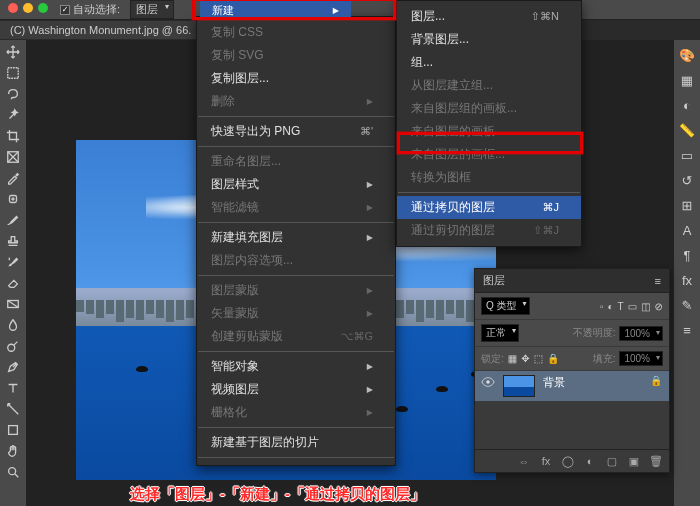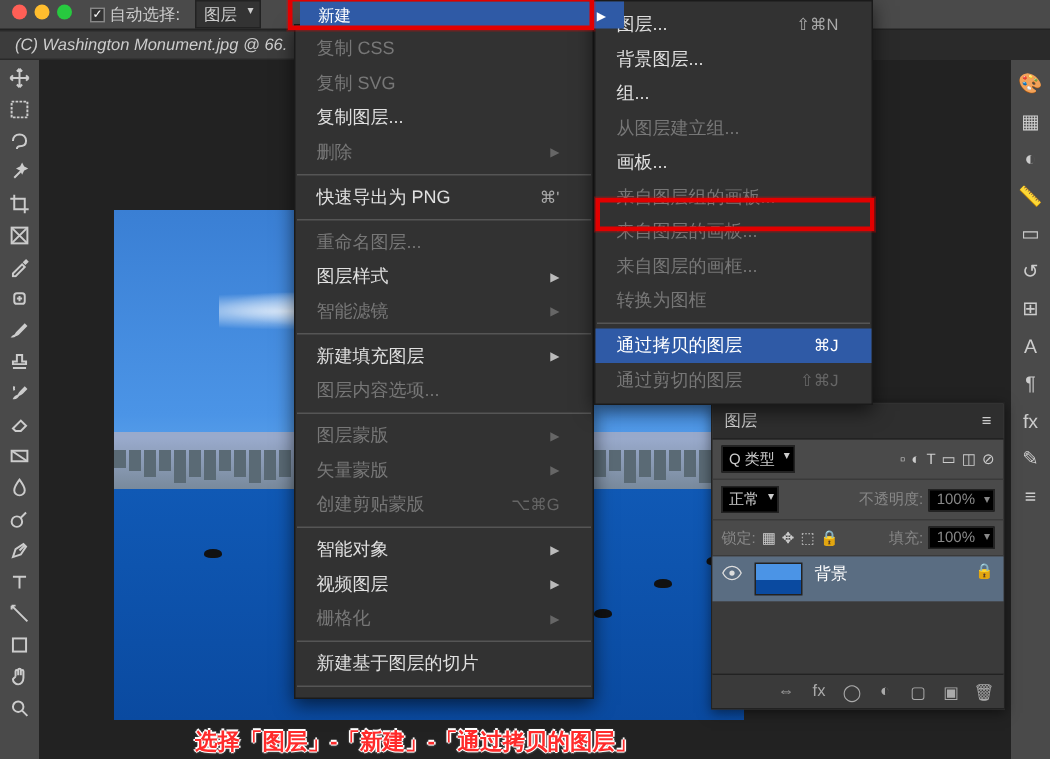--- a/index.html
+++ b/index.html
@@ -7,21 +7,21 @@
   .mac-buttons { position:absolute; top:3px; left:8px; display:flex; gap:5px; z-index:5;}
   .mac-b { width:10px; height:10px; border-radius:50%; }
   .mb-r{background:#ff5f56;} .mb-y{background:#ffbd2e;} .mb-g{background:#27c93f;}
   .topbar { position:absolute; top:0; left:0; right:0; height:20px; background:#4a4a4a; border-bottom:1px solid #222; display:flex; align-items:center; padding-left:60px; gap:10px;}
   .chk-label{display:flex;align-items:center;gap:3px;}
   .chk{width:10px;height:10px;border:1px solid #888;background:#333;}
   .chk.on::after{content:"✓";font-size:8px;color:#fff;display:block;text-align:center;line-height:8px;}
   .sel{background:#333;border:1px solid #222;padding:1px 15px 1px 5px;position:relative;}
   .sel::after{content:"▾";position:absolute;right:4px;top:1px;font-size:8px;}
   .tooltab{position:absolute;top:20px;left:0;right:0;height:20px;background:#2a2a2a;display:flex;align-items:center;}
-  .tab{background:#3c3c3c;padding:3px 10px;color:#ccc;font-size:11px;font-style:italic;}
+  .tab{background:#3c3c3c;padding:3px 10px;color:#ccc;font-size:11px;}
   .left-tools{position:absolute;top:40px;left:0;width:26px;bottom:0;background:#4a4a4a;display:flex;flex-direction:column;gap:1px;padding-top:2px;z-index:2;}
   .tool{width:24px;height:20px;display:flex;align-items:center;justify-content:center;color:#ccc;font-size:12px;margin:0 auto;}
   .tool svg{width:14px;height:14px;stroke:#ccc;fill:none;stroke-width:1.5;}
   .right-tools{position:absolute;top:40px;right:0;width:26px;bottom:0;background:#4a4a4a;display:flex;flex-direction:column;gap:3px;padding-top:4px;z-index:2;}
   .rtool{width:24px;height:22px;display:flex;align-items:center;justify-content:center;color:#ccc;font-size:13px;margin:0 auto;}
   .canvas{position:absolute;top:40px;left:26px;right:26px;bottom:0;background:#222;}
   .photo{position:absolute;top:100px;left:50px;width:420px;height:340px;overflow:hidden;}
   .sky{position:absolute;inset:0;background:linear-gradient(#3a7fd4 0%,#4b94e6 40%,#6cb1f0 60%);}
   .cloud{position:absolute;top:55px;left:70px;width:160px;height:25px;background:radial-gradient(ellipse at 30% 50%,#fff 0%,rgba(255,255,255,0) 70%),radial-gradient(ellipse at 70% 40%,#fff 0%,rgba(255,255,255,0) 70%);opacity:0.8;}
   .cloud2{position:absolute;top:90px;left:200px;width:220px;height:35px;background:radial-gradient(ellipse at 40% 50%,#eef 0%,rgba(255,255,255,0) 60%),radial-gradient(ellipse at 70% 50%,#fff 0%,rgba(255,255,255,0) 60%);opacity:0.7;}
@@ -262,21 +262,21 @@
       <div class="duck" style="top:90px;left:260px"></div>
       <div class="duck" style="top:80px;left:320px"></div>
       <div class="duck" style="top:60px;left:360px"></div>
       <div class="duck" style="top:45px;left:395px"></div>
     </div>
   </div>
 </div>
 
 <div class="hl hl1"></div>
 
-<div style="position:absolute;top:1px;left:200px;width:216px;height:18px;background:#2f5aa6;color:#fff;display:flex;align-items:center;padding:0 12px;justify-content:space-between;z-index:11;">
+<div style="position:absolute;top:1px;left:200px;width:151px;height:18px;background:#2f5aa6;color:#fff;display:flex;align-items:center;padding:0 12px;justify-content:space-between;z-index:11;">
   <span>新建</span>
     <span style="font-size:8px">▶</span>
 </div>
 
 <div class="menu" style="top:16px;left:196px;width:200px;">
   <div class="menu-item dis">
       <span>复制 CSS</span>
     </div>
   <div class="menu-item dis">
       <span>复制 SVG</span>
@@ -344,23 +344,20 @@
       <span class="shortcut">⇧⌘N</span>
     </div>
   <div class="menu-item">
       <span>背景图层...</span>
     </div>
   <div class="menu-item">
       <span>组...</span>
     </div>
   <div class="menu-item dis">
       <span>从图层建立组...</span>
-    </div>
-  <div class="menu-item">
-      <span>画板...</span>
     </div>
   <div class="menu-item dis">
       <span>来自图层组的画板...</span>
     </div>
   <div class="menu-item dis">
       <span>来自图层的画板...</span>
     </div>
   <div class="menu-item dis">
       <span>来自图层的画框...</span>
     </div>

